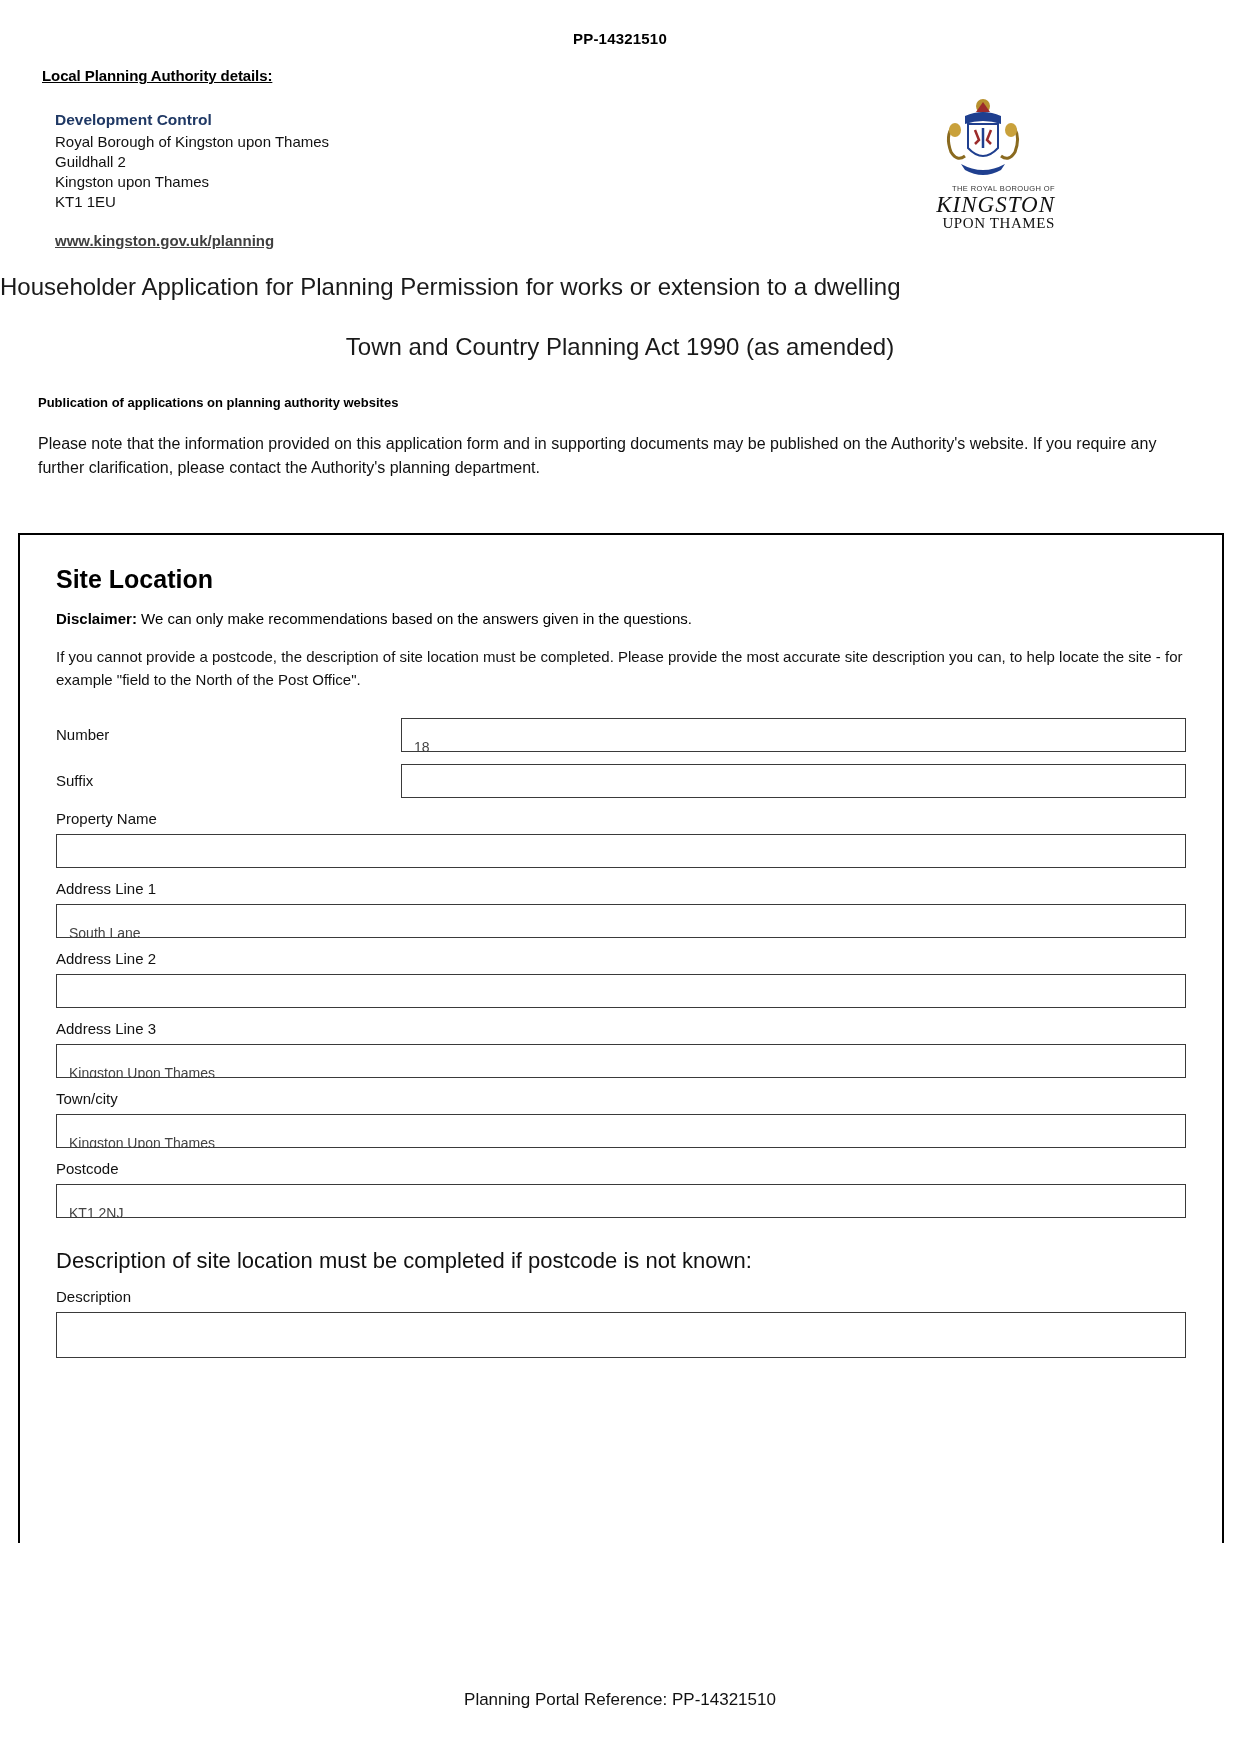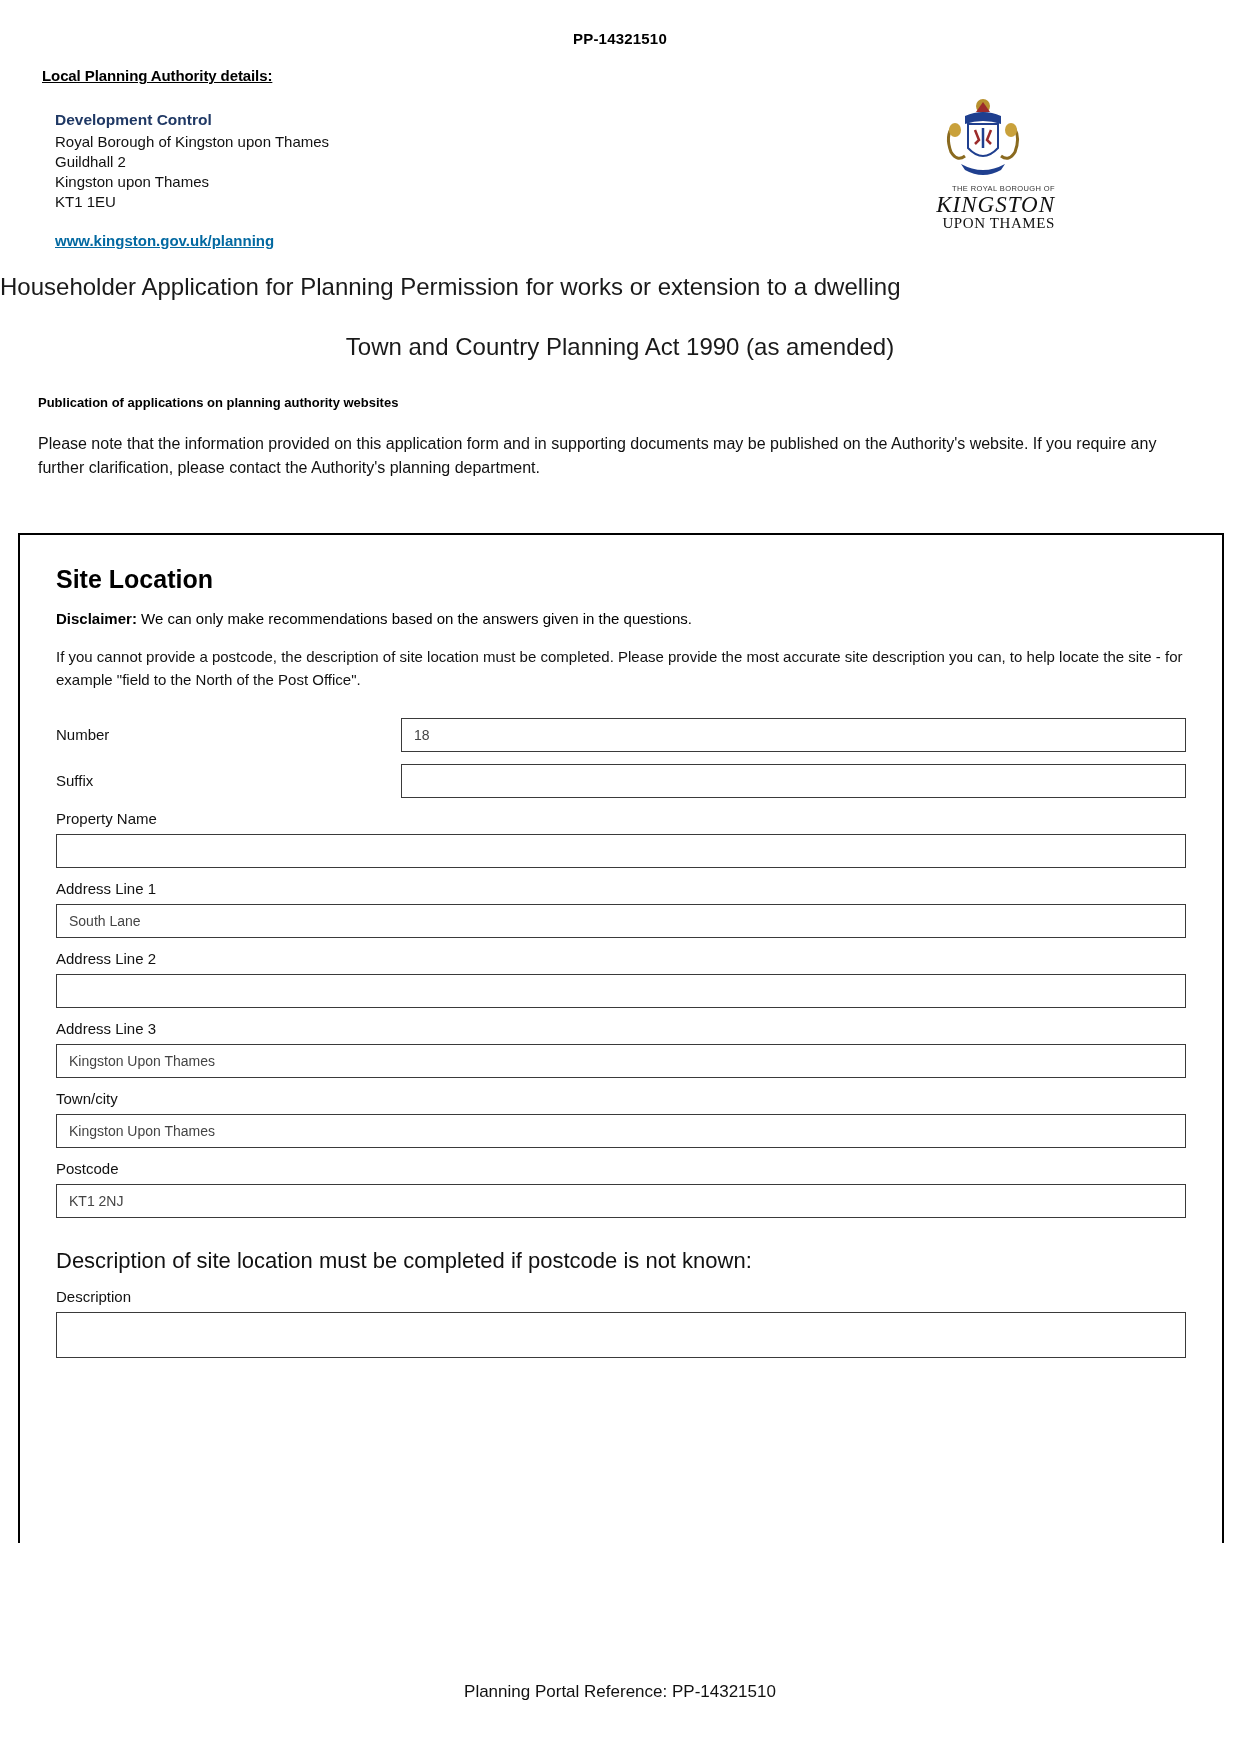--- a/index.html
+++ b/index.html
@@ -44,21 +44,21 @@
   }
   .lpa-dev {
     color: #1f3864;
     font-weight: bold;
     font-size: 15.5px;
     margin-bottom: 2px;
   }
   .lpa-line { color: #111111; }
   .lpa-url {
     margin: 20px 0 0 55px;
-    color: #0369a1;
+    color: #404040;
     font-weight: bold;
     font-size: 15px;
     text-decoration: underline;
   }
   .crest {
     position: absolute;
     top: 96px;
     right: 185px;
     width: 145px;
     text-align: right;
@@ -147,21 +147,21 @@
     font-size: 15px;
     color: #111;
   }
   .row-inline .fieldwrap { flex: 1; }
   .field {
     border: 1px solid #3a3a3a;
     height: 34px;
     width: 100%;
     font-size: 14px;
     color: #444;
-    padding: 0 12px;
+    padding: 12px 12px;
     line-height: 32px;
     background: #fff;
     font-family: "Liberation Sans", sans-serif;
     white-space: nowrap;
     overflow: hidden;
   }
   .stack { margin-bottom: 12px; }
   .stack .lbl {
     font-size: 15px;
     color: #111;
@@ -173,21 +173,21 @@
     margin: 30px 0 14px 0;
     color: #111;
   }
   .two-col {
     display: flex;
     gap: 32px;
   }
   .two-col > div { flex: 1; }
   .footer {
     position: absolute;
-    bottom: 52px;
+    bottom: 44px;
     left: 0;
     width: 100%;
     text-align: center;
     font-size: 17px;
     color: #111;
     margin-top: 37px;
   }
 </style>
 </head>
 <body>

